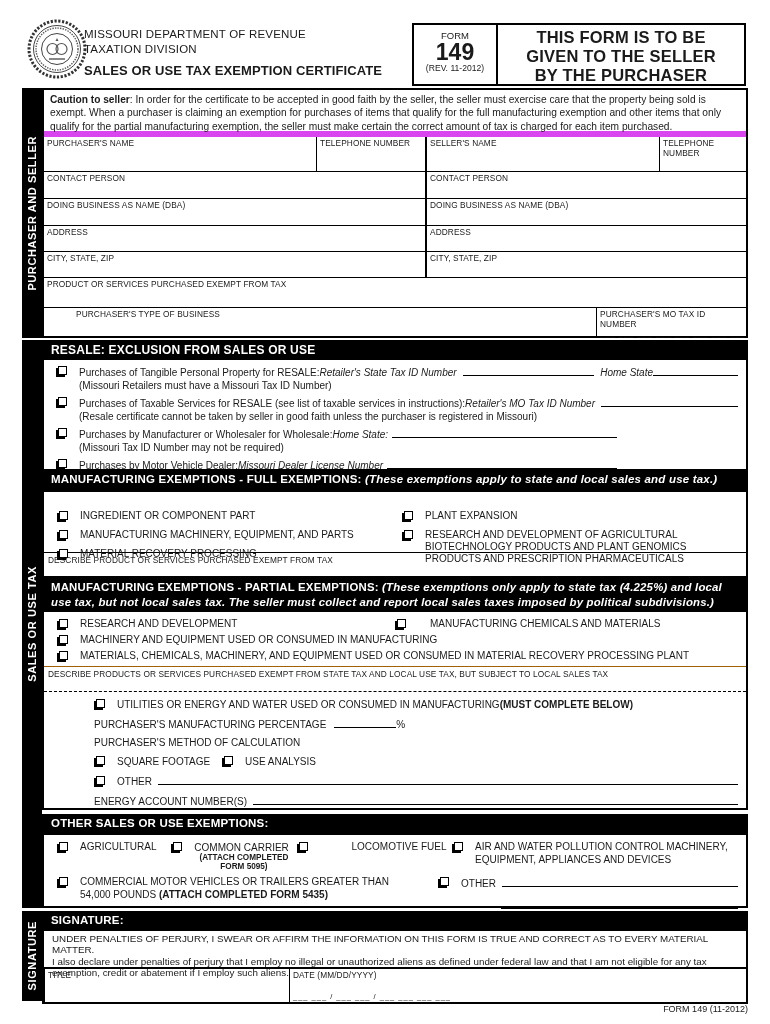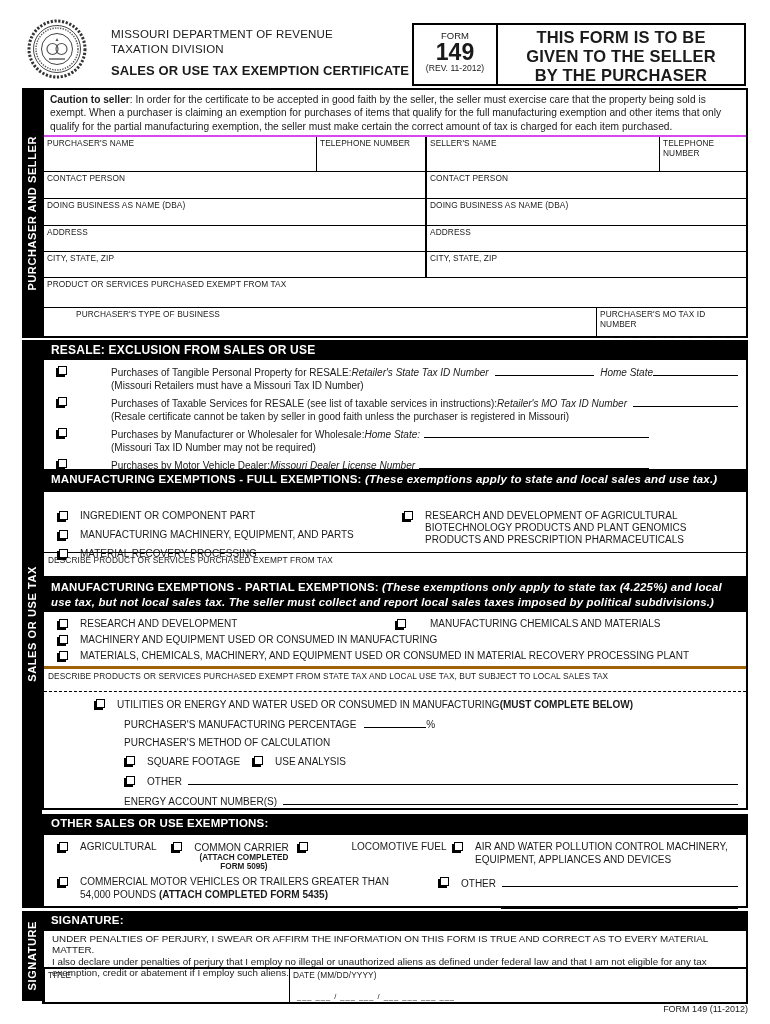--- a/index.html
+++ b/index.html
@@ -4,21 +4,21 @@
 <style>
   * { margin:0; padding:0; box-sizing:border-box; }
   html,body { background:#e8e8e8; }
   .page {
     position:relative; width:770px; height:1024px; margin:0 auto;
     background:#fff; font-family:"Liberation Sans", sans-serif; color:#1a1a1a;
     overflow:hidden;
   }
   
   .seal { position:absolute; left:27px; top:19px; width:60px; height:60px; }
-  .agency { position:absolute; left:111px; top:27px; }
+  .agency { position:absolute; left:84px; top:27px; }
   .agency .a1 { font-size:11.5px; line-height:15px; letter-spacing:.2px; }
   .agency .a3 { font-size:13px; font-weight:bold; margin-top:6px; letter-spacing:.1px; }
   .formbox { position:absolute; left:412px; top:23px; width:86px; height:63px;
     border:2px solid #000; text-align:center; padding-top:5px; }
   .formbox .fw { font-size:9.5px; }
   .formbox .fn { font-size:23px; font-weight:bold; line-height:22px; }
   .formbox .fr { font-size:8.6px; }
   .noticebox { position:absolute; left:498px; top:23px; width:248px; height:63px;
     border:2px solid #000; border-left:none; text-align:center; padding-top:3px; }
   .noticebox div { font-size:16.5px; font-weight:bold; line-height:19px; letter-spacing:.2px; }
@@ -35,59 +35,59 @@
   .cb { display:inline-block; flex:none; width:9px; height:9px; background:#fff;
     border:1px solid #000; box-shadow:-2px 2px 0 0 #000; margin:1px 12px 0 2px; }
   .it { font-style:italic; }
   .bl { display:inline-block; border-bottom:1px solid #000; height:11px; flex:none; }
   .fill { flex:1 1 auto; border-bottom:1px solid #000; height:11px; margin:0 6px; }
   .hdrbar { background:#000; color:#fff; font-weight:bold; font-size:12px;
     padding:3px 0 0 9px; letter-spacing:.2px; }
   .ckline { display:flex; align-items:baseline; font-size:10px; }
   
   .sec1 { position:absolute; left:42px; top:88px; width:706px; height:250px; border:2px solid #000; }
-  .caution { height:47px; border-bottom:2px solid #d946ef; padding:3px 6px; font-size:10.2px; line-height:13.4px; }
+  .caution { height:47px; border-bottom:6px solid #d946ef; padding:3px 6px; font-size:10.2px; line-height:13.4px; }
   .pgrid { display:grid; width:100%; grid-template-columns:272px 109px 234px 87px;
     grid-template-rows:34px 27px 27px 26px 26px; }
   .pgrid .cell { border-left:1px solid #000; border-top:1px solid #000; padding:1px 3px; }
   .pgrid .nbl { border-left:none; } .pgrid .nbt { border-top:none; }
   .pgrid .thl { border-left-width:2px; }
   .sp2l { grid-column:1 / span 2; } .sp2r { grid-column:3 / span 2; }
   .prodrow { border-top:1px solid #000; height:30px; padding:1px 3px; }
   .typerow { display:flex; border-top:1px solid #000; height:29px;padding-left:29px; }
   .typerow .tc1 { width:556px; padding:1px 3px; }
   .typerow .tc2 { width:150px; border-left:1px solid #000; padding:1px 3px; display:flex; flex-direction:column; }
-  .dashes { font-size:7.5px; letter-spacing:1px; margin-top:auto; white-space:nowrap;text-align:right; }
+  .dashes { font-size:7.5px; letter-spacing:1px; margin-top:auto; white-space:nowrap; }
   
   .sec2 { position:absolute; left:42px; top:340px; width:706px; }
   .sec2 .hdrbar { height:20px; }
   .rbody { border:2px solid #000; border-top:none; height:111px; padding:5px 8px 0 12px; }
-  .ritem { display:flex; align-items:flex-start; margin-bottom:4px;gap:32px; }
+  .ritem { display:flex; align-items:flex-start; margin-bottom:4px; }
   .ritxt { flex:1; font-size:10px; line-height:12.5px; }
   .l1 { display:flex; align-items:baseline; white-space:nowrap; }
   .note { font-size:10px; }
   
   .sec3 { position:absolute; left:42px; top:470px; width:706px; }
   .sec3 .hdrbar, .sec4 .hdrbar, .sec5 .hdrbar, .sec6 .hdrbar { font-size:11.5px; }
   .sec3 .hdrbar { height:22px; }
   .fbox { border:2px solid #000; border-top:none; }
   .fcols { display:flex; height:60px; padding:18px 6px 0 13px; }
   .fcol-l { width:345px; } .fcol-r { width:330px; }
   .fitem { display:flex; align-items:flex-start; font-size:10px; line-height:12px; margin-bottom:7px; }
   .desc { border-top:1px solid #000; height:24px; padding:2px 4px; }
   
   .sec4 { position:absolute; left:42px; top:578px; width:706px; }
   .sec4 .hdrbar { height:34px; padding:2px 7px 0 9px; line-height:15px; font-size:11.4px; }
   .pbody { border:2px solid #000; border-top:none; }
   .prows { padding:6px 6px 0 13px; height:54px; }
   .prow { display:flex; align-items:flex-start; font-size:10px; margin-bottom:5px; }
-  .pdesc { border-top:3px solid #a16207; border-bottom:1px dashed #000; height:26px; padding:2px 4px; }
+  .pdesc { border-top:1px solid #a16207; border-bottom:1px dashed #000; height:26px; padding:2px 4px; }
   .util { padding:6px 8px 0 13px; height:116px; }
   .uline { display:flex; align-items:baseline; font-size:10px; margin-bottom:7px;padding-left:37px; }
-  .uind { margin-left:30px; }
+  .uind { }
   
   .sec5 { position:absolute; left:42px; top:814px; width:706px; }
   .sec5 .hdrbar { height:21px; }
   .obody { border:2px solid #000; border-top:none; height:73px; padding:6px 6px 0 13px; }
   .orow1 { display:flex; align-items:flex-start; font-size:10px; }
   .orow2 { display:flex; align-items:flex-start; font-size:10px; margin-top:5px; }
   .occ-note { font-size:8.2px; font-weight:bold; text-align:center; line-height:9px; margin-left:20px; }
   .b { font-weight:bold; }
   
   .sec6 { position:absolute; left:42px; top:911px; width:706px; }
@@ -243,20 +243,24 @@
             <span>MANUFACTURING MACHINERY, EQUIPMENT, AND PARTS</span>
           </div>
           <div class="fitem">
             <span class="cb"></span>
             <span>MATERIAL RECOVERY PROCESSING</span>
           </div>
         </div>
         <div class="fcol-r">
           <div class="fitem">
             <span class="cb"></span>
+            <span>PLANT EXPANSION</span>
+          </div>
+          <div class="fitem">
+            <span class="cb"></span>
             <span style="width:300px;">RESEARCH AND DEVELOPMENT OF AGRICULTURAL BIOTECHNOLOGY PRODUCTS AND PLANT GENOMICS PRODUCTS AND PRESCRIPTION PHARMACEUTICALS</span>
           </div>
         </div>
       </div>
       <div class="desc lbl">DESCRIBE PRODUCT OR SERVICES PURCHASED EXEMPT FROM TAX</div>
     </div>
   </div>
 
   <div class="sec4">
     <div class="hdrbar">

